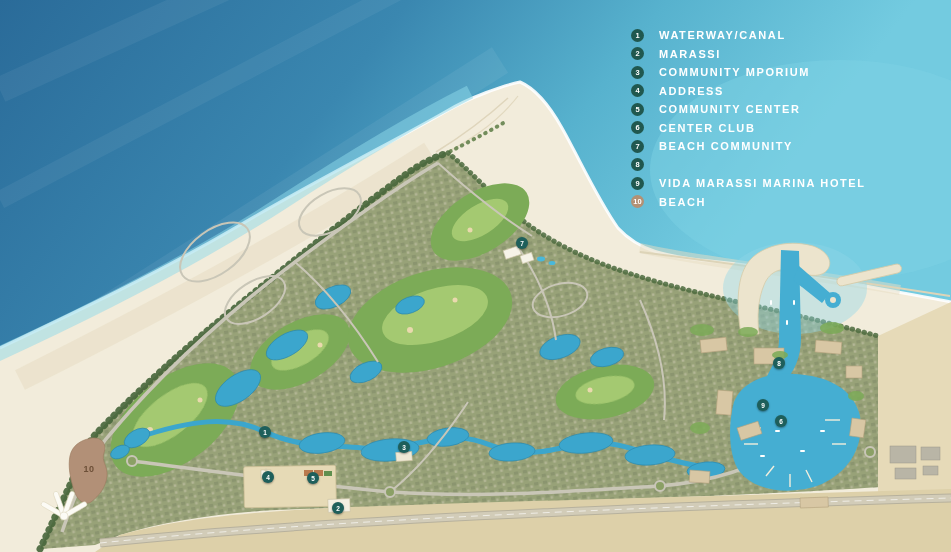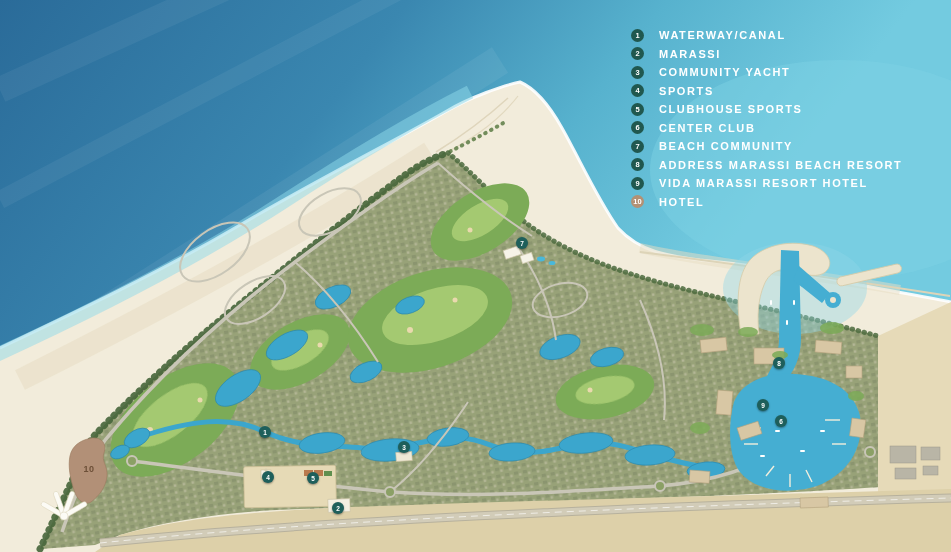--- a/index.html
+++ b/index.html
@@ -249,45 +249,44 @@
     <div class="legend-row">
       <span class="legend-dot">1</span>
       <span class="legend-label">WATERWAY/CANAL</span>
     </div>
     <div class="legend-row">
       <span class="legend-dot">2</span>
       <span class="legend-label">MARASSI</span>
     </div>
     <div class="legend-row">
       <span class="legend-dot">3</span>
-      <span class="legend-label">COMMUNITY YACHT</span>
+      <span class="legend-label">COMMUNITY MPORIUM</span>
     </div>
     <div class="legend-row">
       <span class="legend-dot">4</span>
-      <span class="legend-label">SPORTS</span>
+      <span class="legend-label">ADDRESS</span>
     </div>
     <div class="legend-row">
       <span class="legend-dot">5</span>
-      <span class="legend-label">CLUBHOUSE SPORTS</span>
+      <span class="legend-label">COMMUNITY CENTER</span>
     </div>
     <div class="legend-row">
       <span class="legend-dot">6</span>
       <span class="legend-label">CENTER CLUB</span>
     </div>
     <div class="legend-row">
       <span class="legend-dot">7</span>
       <span class="legend-label">BEACH COMMUNITY</span>
     </div>
     <div class="legend-row">
       <span class="legend-dot">8</span>
-      <span class="legend-label">ADDRESS MARASSI BEACH RESORT</span>
     </div>
     <div class="legend-row">
       <span class="legend-dot">9</span>
-      <span class="legend-label">VIDA MARASSI RESORT HOTEL</span>
+      <span class="legend-label">VIDA MARASSI MARINA HOTEL</span>
     </div>
     <div class="legend-row">
       <span class="legend-dot faya">10</span>
-      <span class="legend-label">HOTEL</span>
+      <span class="legend-label">BEACH</span>
     </div>
   </div>
 
 </div>
 
 </body></html>

